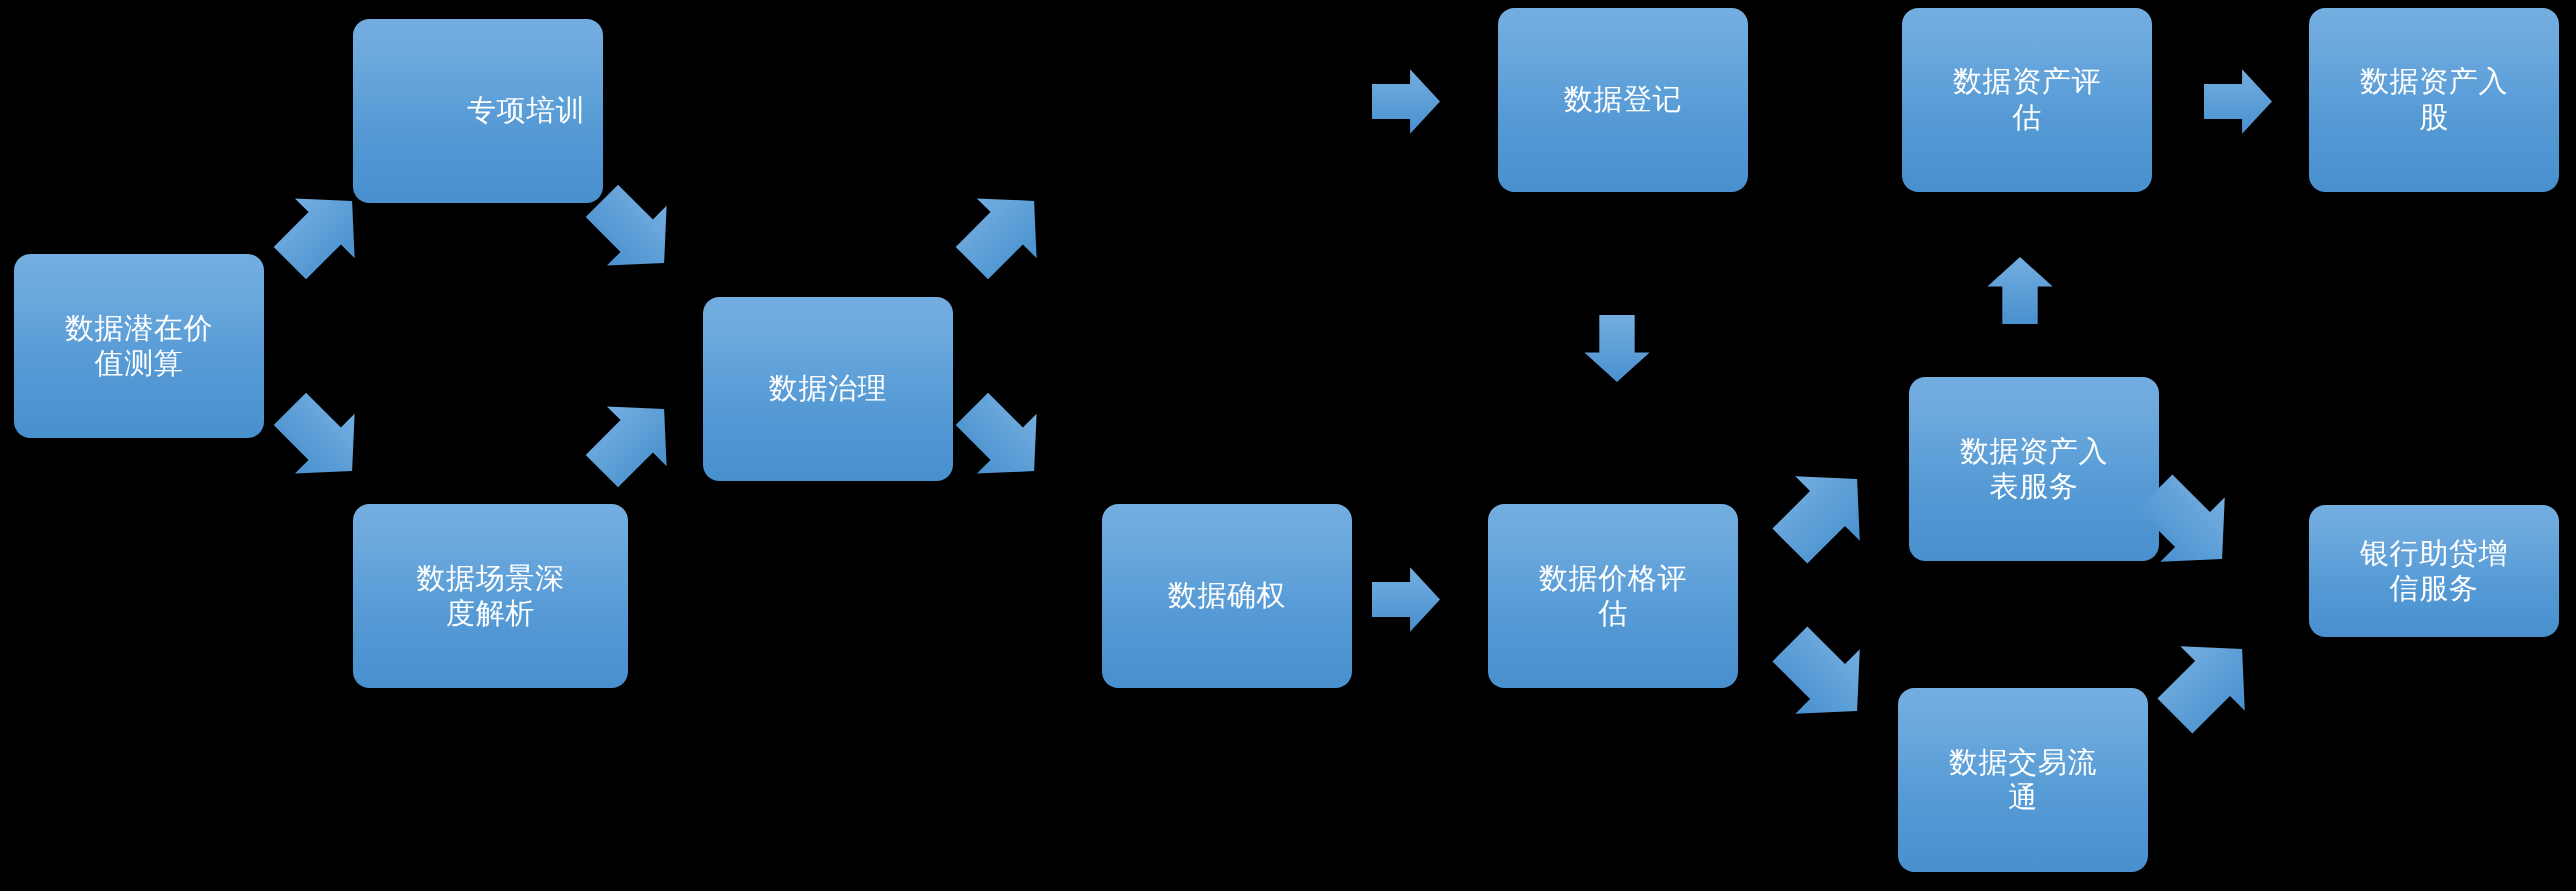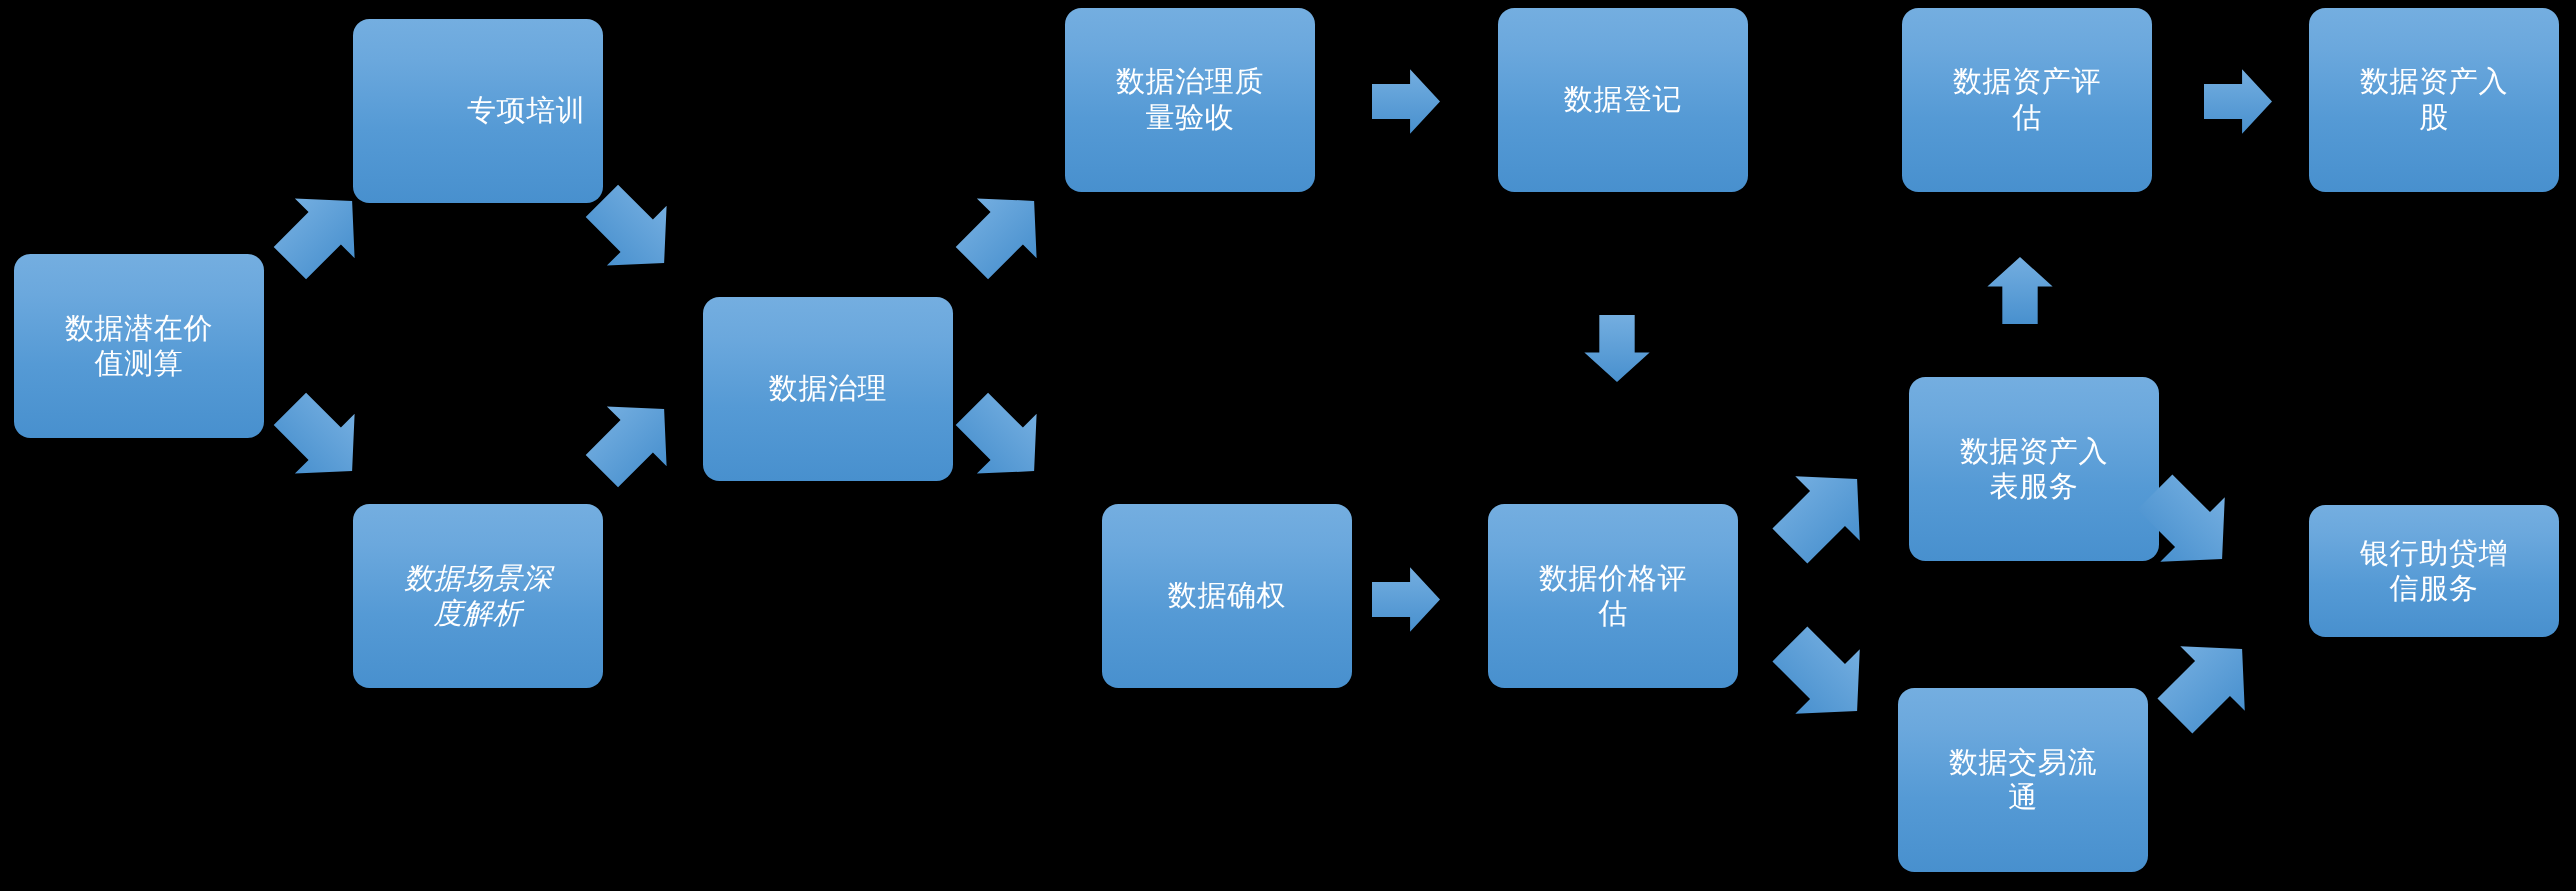--- a/index.html
+++ b/index.html
@@ -49,30 +49,26 @@
 <body>
 
 <div id="canvas">
     <div class="node" style="left: 14px; top: 254px; width: 250px; height: 184px;">
       <span class="label">数据潜在价
 值测算</span>
     </div>
     <div class="node" style="left: 353px; top: 19px; width: 250px; height: 184px; text-align: right;">
       <span class="label">专项培训</span>
     </div>
-    <div class="node" style="left: 353px; top: 504px; width: 250px; height: 184px; font-style: italic;">
+    <div class="node" style="left: 353px; top: 504px; width: 275px; height: 184px;">
       <span class="label">数据场景深
 度解析</span>
     </div>
     <div class="node" style="left: 703px; top: 254px; width: 250px; height: 184px; margin-top: 43px;">
       <span class="label">数据治理</span>
-    </div>
-    <div class="node" style="left: 1065px; top: 7.6px; width: 250px; height: 184px;">
-      <span class="label">数据治理质
-量验收</span>
     </div>
     <div class="node" style="left: 1490px; top: 7.6px; width: 250px; height: 184px; margin-left: 8px;">
       <span class="label">数据登记</span>
     </div>
     <div class="node" style="left: 1065px; top: 504px; width: 250px; height: 184px; margin-left: 37px;">
       <span class="label">数据确权</span>
     </div>
     <div class="node" style="left: 1488px; top: 504px; width: 250px; height: 184px; justify-content: flex-end;">
       <span class="label">数据价格评
 估</span>

